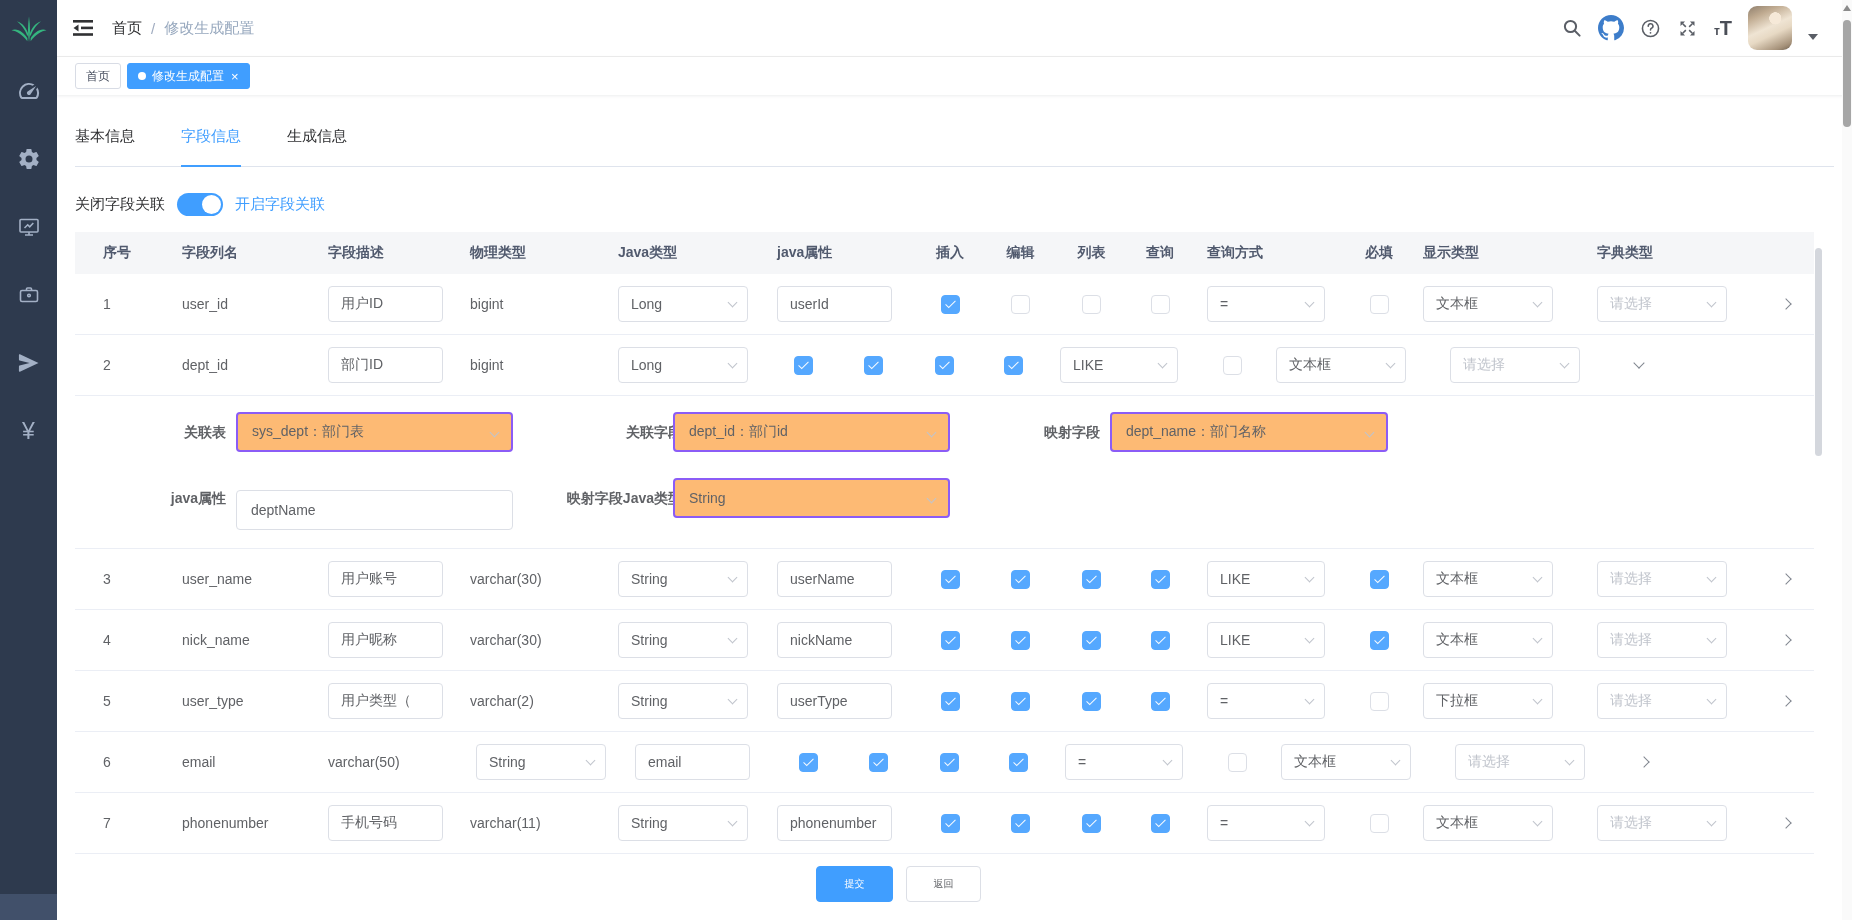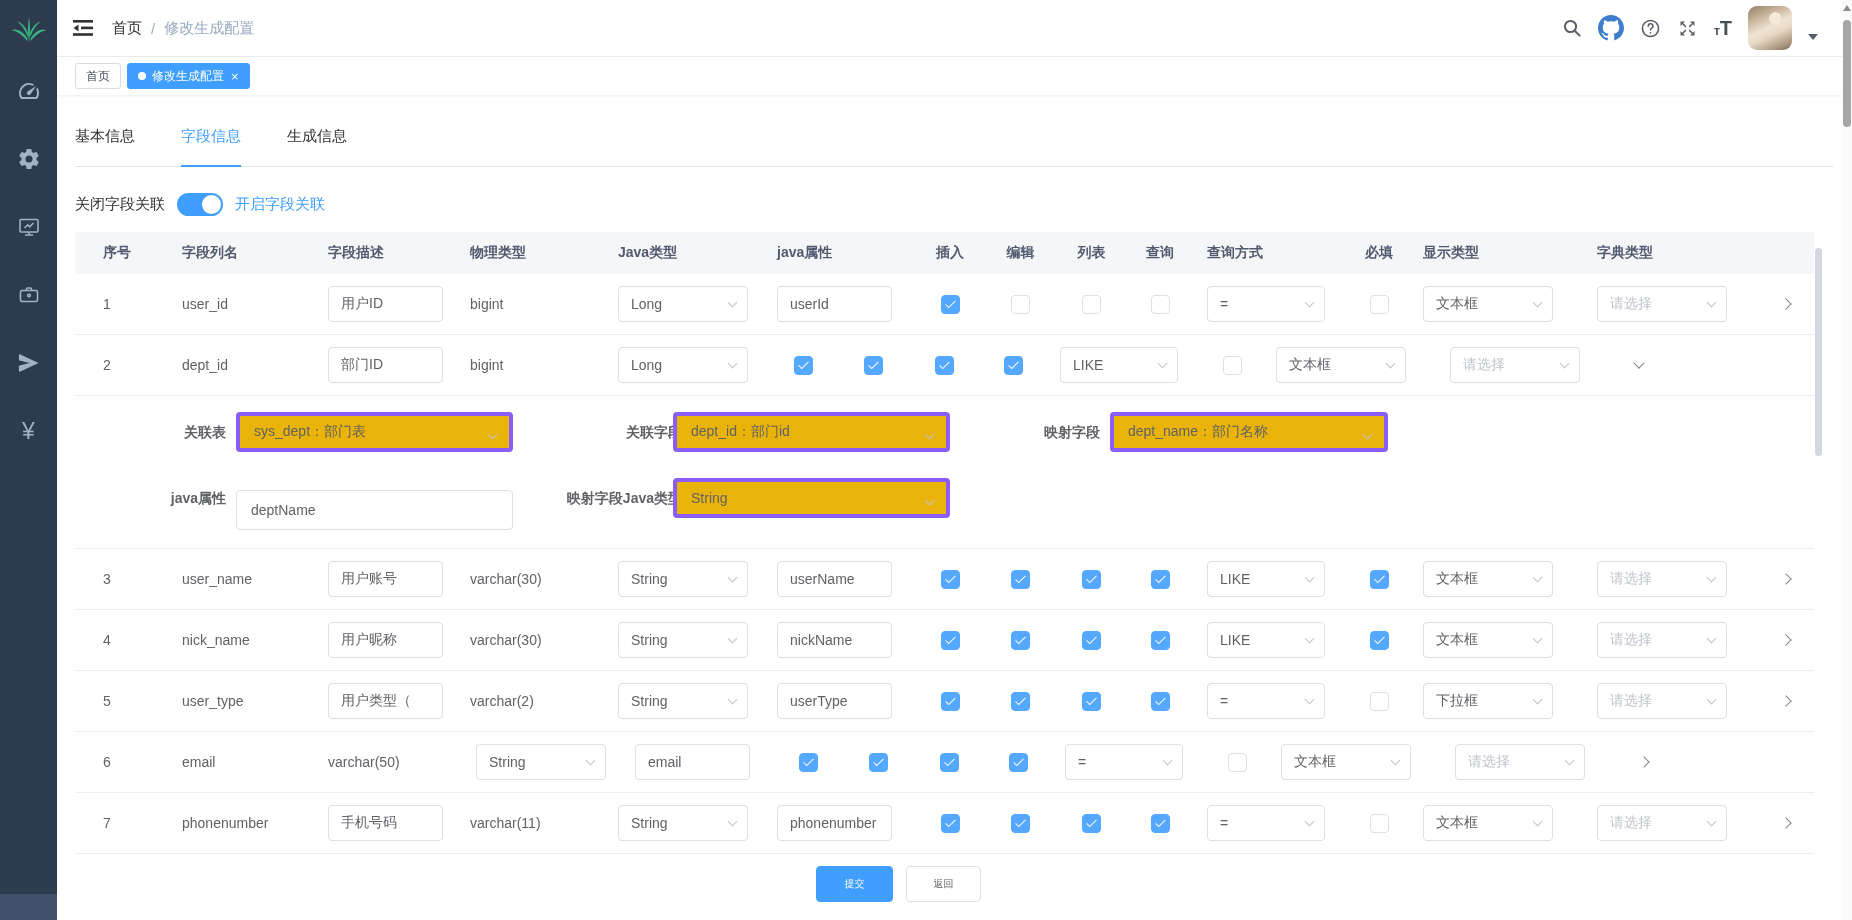--- a/index.html
+++ b/index.html
@@ -86,21 +86,21 @@
   .chev { width:8px; height:8px; border-right:1.5px solid #80868f; border-bottom:1.5px solid #80868f;
     transform:rotate(-45deg); cursor:pointer; }
   .chev.down { transform:rotate(45deg); margin-top:-4px; }
 
   
   .expand-panel { border-bottom:1px solid #ebeef5; padding:16px 0 30px; background:#fff; }
   .frow { position:relative; height:40px; margin-bottom:26px; }
   .frow.last { margin-bottom:0; }
   .flabel { position:absolute; top:0; height:40px; line-height:40px; font-weight:700; color:#606266; text-align:right; }
   .fl1{left:0;width:151px}.fl2{left:369px;width:238px}.fl3{left:880px;width:145px}
-  .fselect { position:absolute; top:0; height:40px; border:4px solid #8b5cf6; border-radius:4px; background:#eab308;
+  .fselect { position:absolute; top:0; height:40px; border:2px solid #8b5cf6; border-radius:4px; background:#fdba74;
     display:flex; align-items:center; padding:0 30px 0 14px; color:#606266; cursor:pointer; }
   .fc1{left:161px;width:277px}.fc2{left:598px;width:277px}.fc3{left:1035px;width:278px}
   .fselect .caret { top:15px; right:13px; }
   .fctrl { position:absolute; top:0; height:40px;margin-top:12px; }
   .finput { width:100%; height:40px; border:1px solid #dcdfe6; border-radius:4px; padding:0 14px;
     font:inherit; color:#606266; outline:none; }
 
   
   .tbl-scroll { position:absolute; right:-8px; top:16px; width:7px; height:208px; border-radius:4px; background:#d4d7dd; cursor:pointer; }
 

